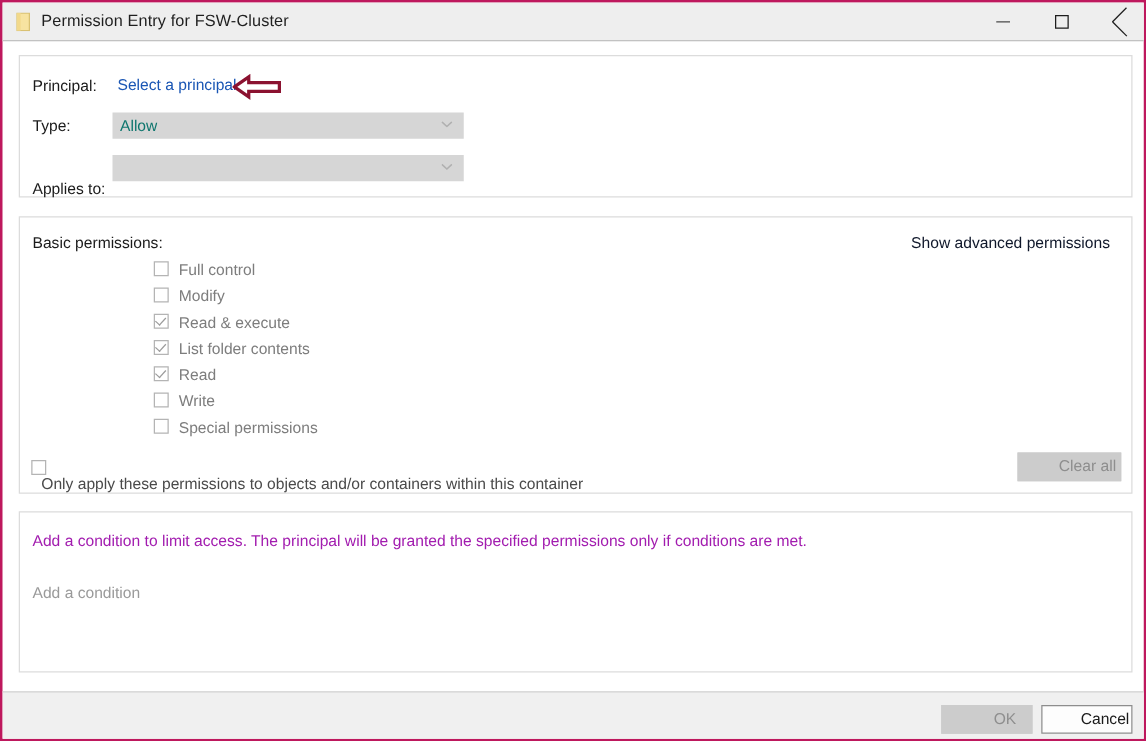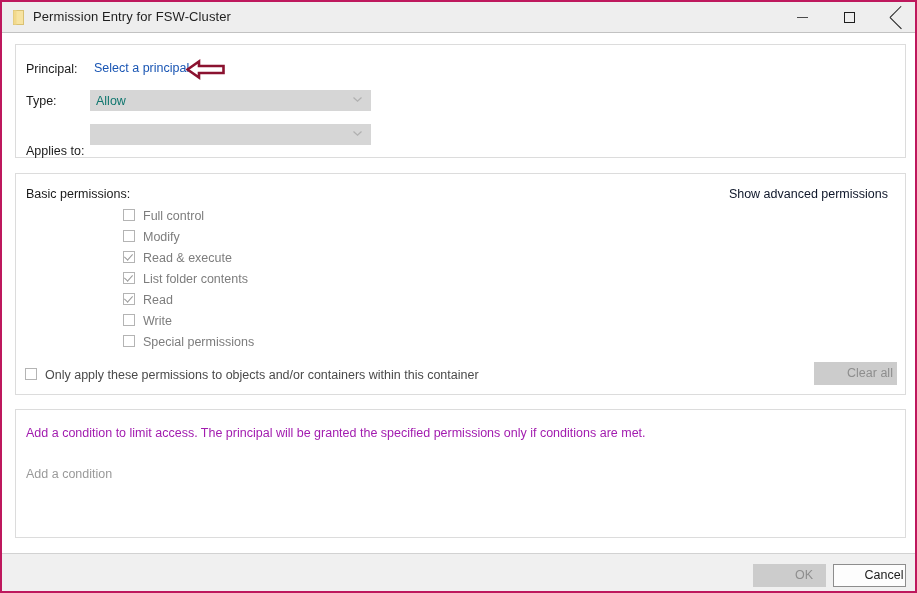--- a/index.html
+++ b/index.html
@@ -189,20 +189,21 @@
     color: #7d7d7d;
     white-space: nowrap;
   }
 
   .only-apply-row {
     position: absolute;
     left: 23px;
     top: 366px;
     display: flex;
     align-items: flex-start;
+    flex-direction: column;
   }
   .only-apply-text {
     margin-left: 8px;
     font-size: 12.5px;
     color: #4a4a4a;
     white-space: nowrap;
   }
 
   .btn {
     box-sizing: border-box;

